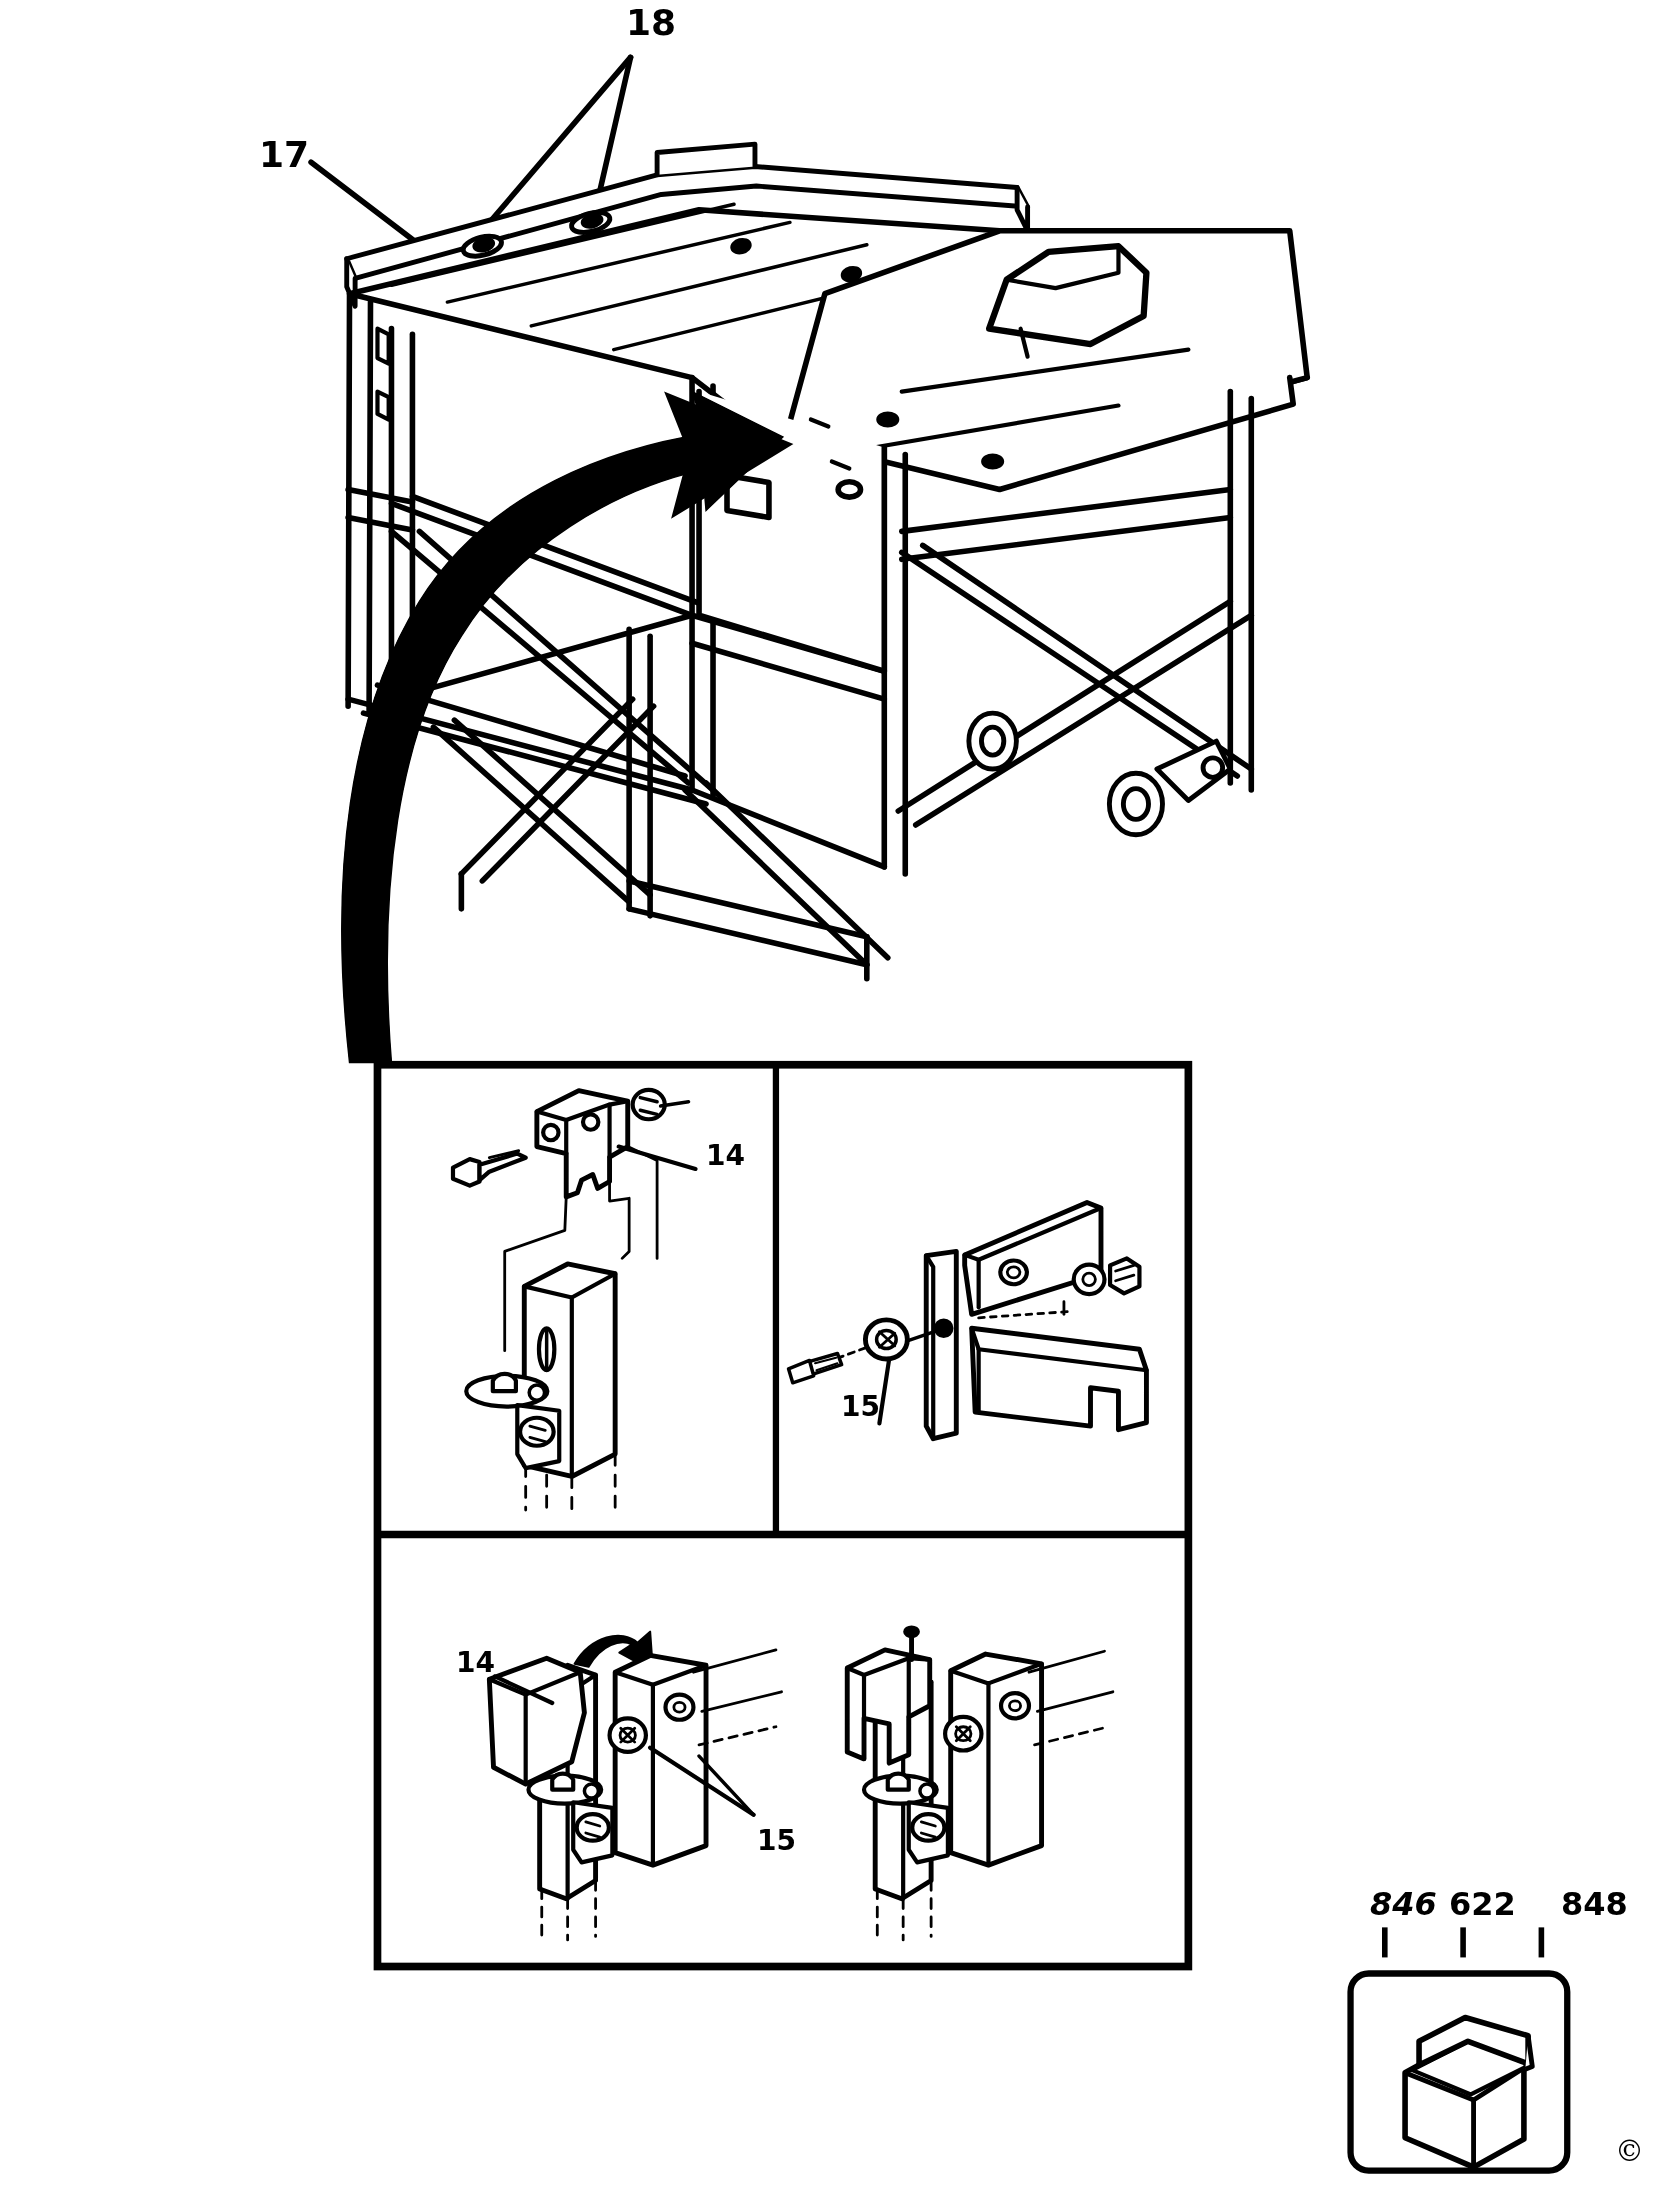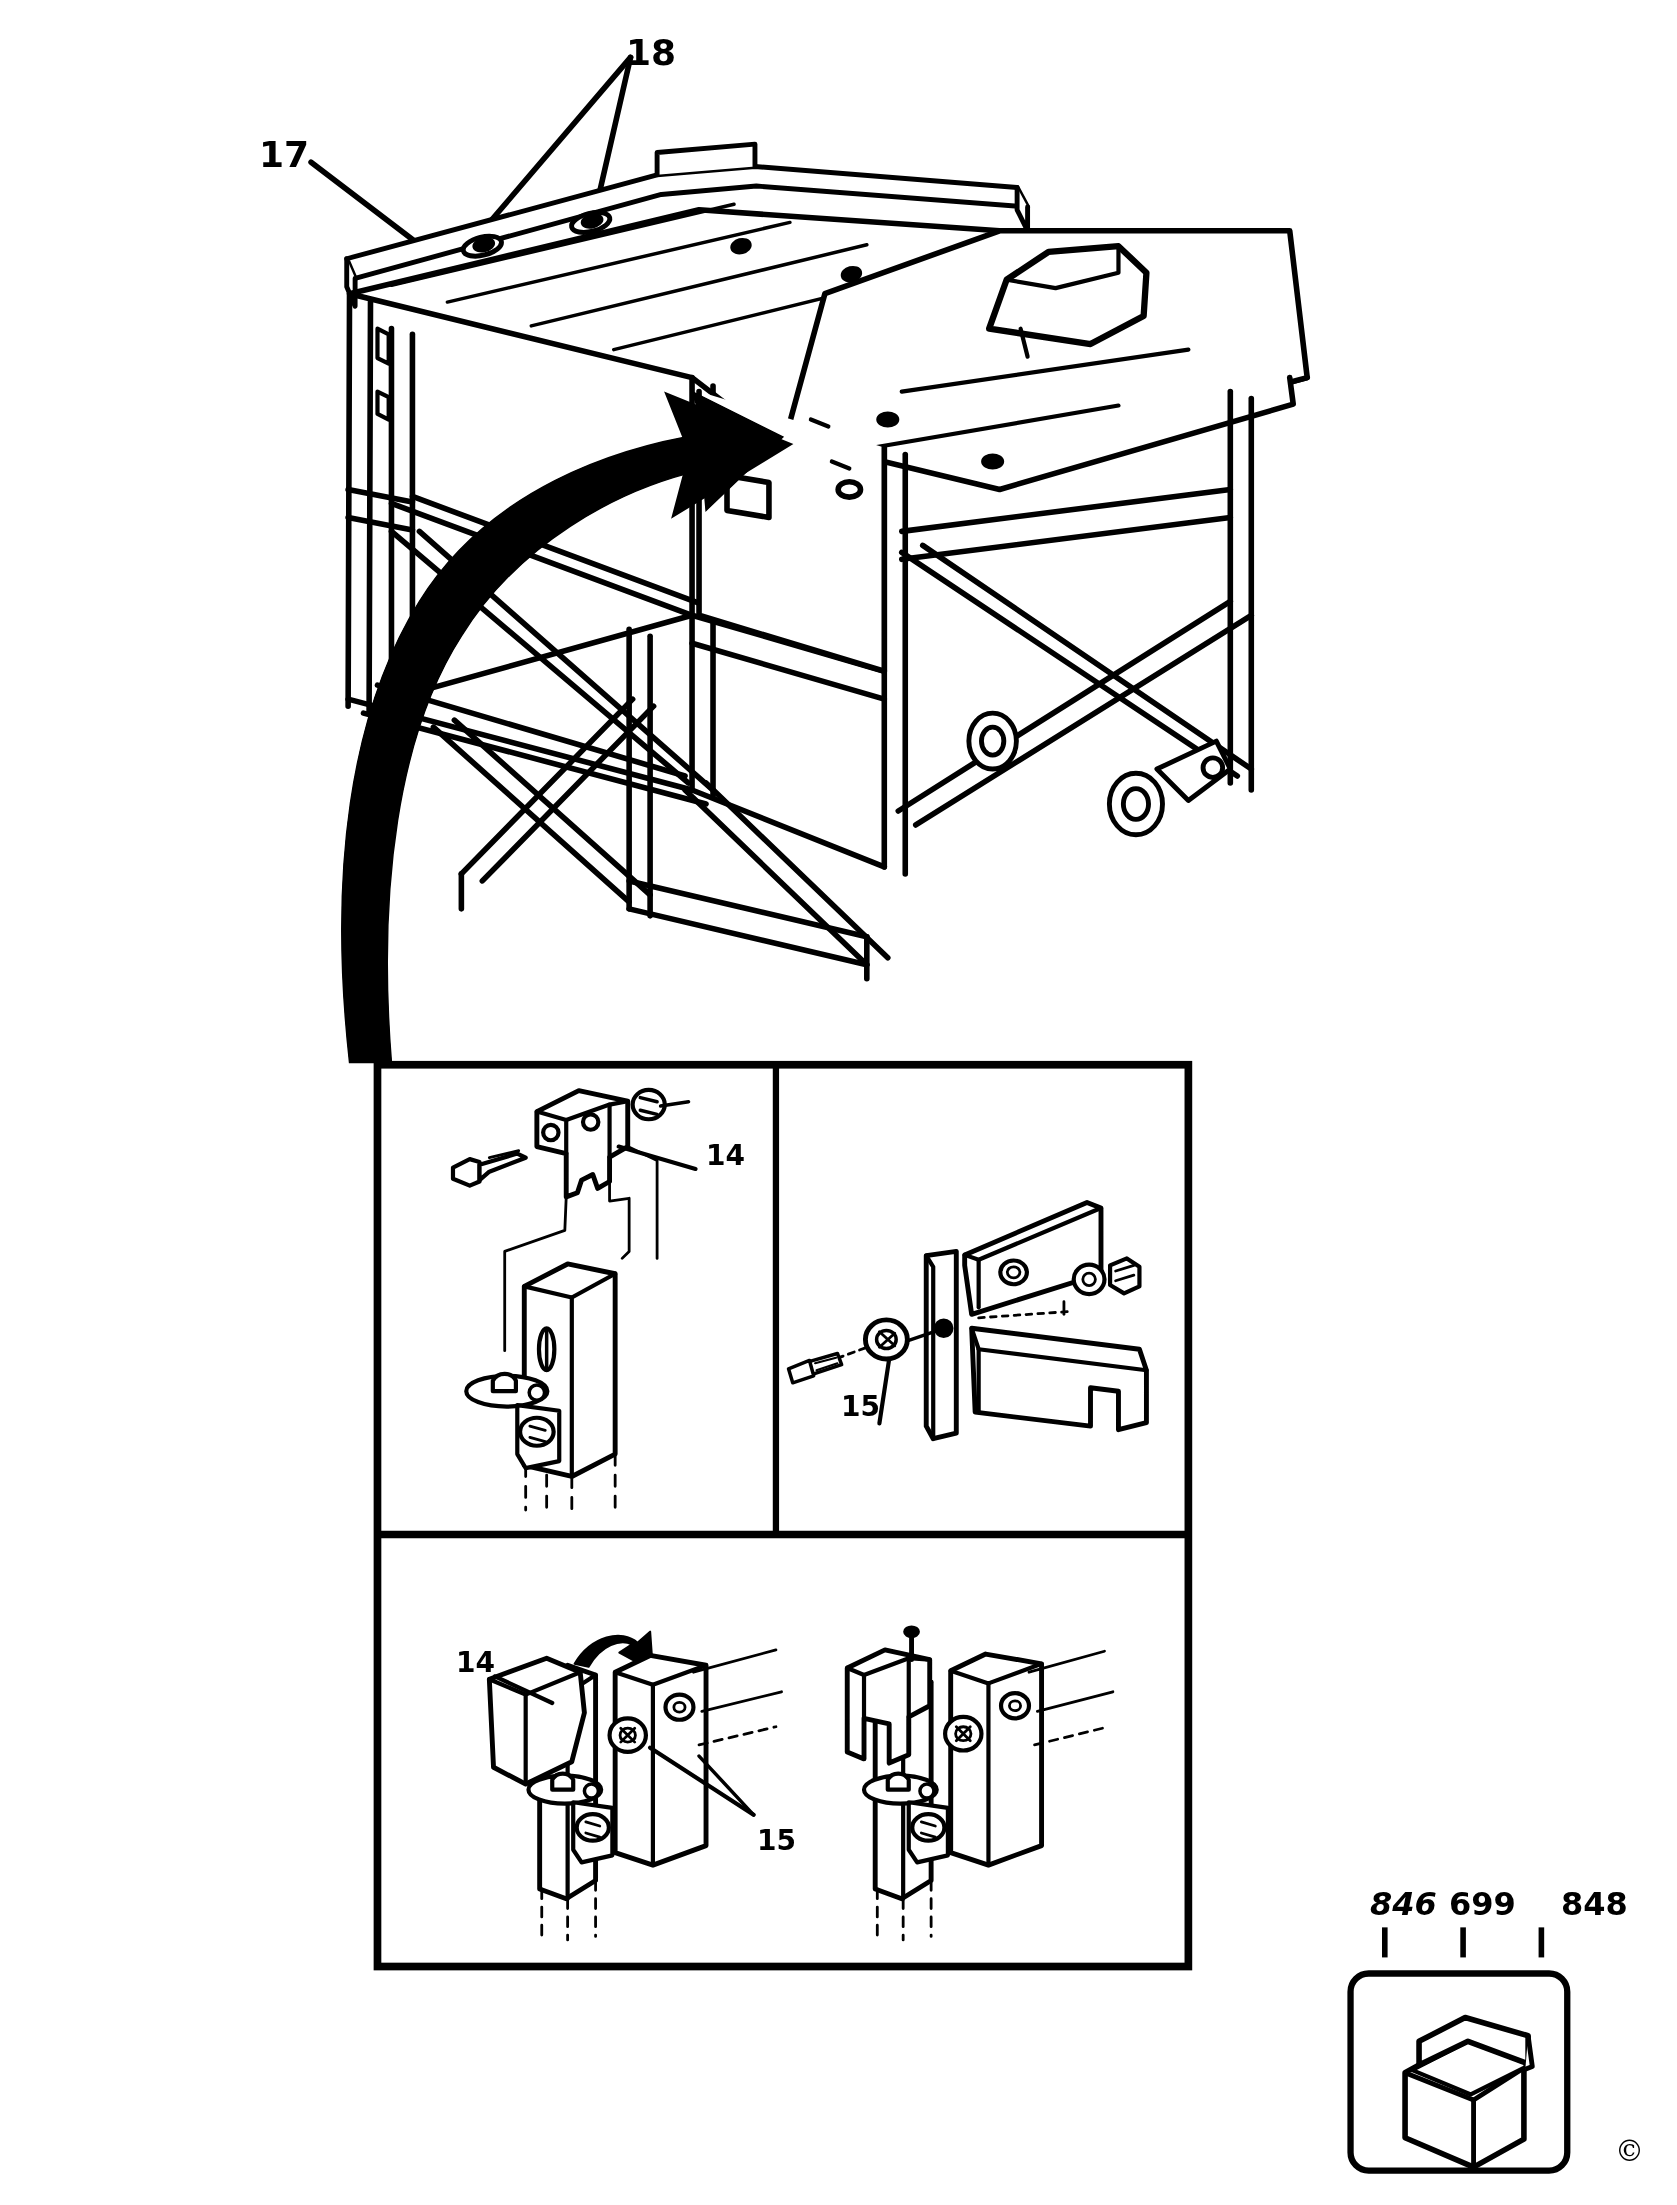--- a/index.html
+++ b/index.html
@@ -179,21 +179,21 @@
                L 1010 730
                L 1120 625
                L 990 560 Z" fill="#000" stroke="#000" stroke-width="2"></path>
       <path d="M 500 1520 C 470 1250, 500 1020, 600 860 C 700 700, 880 640, 1010 620 L 990 560 L 1120 625 L 1010 730 L 1005 672 C 880 700, 740 780, 660 910 C 570 1050, 540 1270, 560 1520 Z" fill="#000"></path>
 
       <path d="M 950 560 L 1135 635 L 960 742 L 985 648 Z" fill="#000"></path>
     </g>
   </svg>
 
   <div class="callnum n-main" style="left:259px; top:137px;">17</div>
-  <div class="callnum n-main" style="left:626px; top:35px;">18</div>
+  <div class="callnum n-main" style="left:626px; top:5px;">18</div>
 
   <svg class="layer" viewBox="0 0 2399 3154">
 
     <rect x="540" y="1523" width="1160" height="1290" fill="#fff" stroke="#000" stroke-width="11"></rect>
 
     <line x1="1110" y1="1523" x2="1110" y2="2195" stroke="#000" stroke-width="9"></line>
 
     <line x1="540" y1="2195" x2="1700" y2="2195" stroke="#000" stroke-width="11"></line>
 
     <g fill="none" stroke="#000" stroke-width="6" stroke-linejoin="round" stroke-linecap="round">
@@ -390,19 +390,19 @@
       <path d="M 2010 2965 L 2088 2922 L 2180 2958 L 2180 3060 L 2108 3100 L 2010 3058 Z"></path>
       <path d="M 2010 2965 L 2108 3004 L 2180 2958" stroke-width="7"></path>
       <path d="M 2108 3004 L 2108 3100" stroke-width="7"></path>
       <path d="M 2026 2958 L 2100 2920 L 2186 2952 L 2180 2958 L 2104 2996 L 2022 2962 Z" stroke-width="6"></path>
       <path d="M 2030 2920 L 2096 2886 L 2186 2912 L 2186 2952 L 2100 2920 L 2030 2954 Z" stroke-width="8"></path>
       <path d="M 2186 2912 L 2192 2956 L 2182 2960" stroke-width="7"></path>
     </g>
   </svg>
 
   <div class="callnum n-legend" style="left:1370px; top:1888px;font-style:italic;">846</div>
-  <div class="callnum n-legend" style="left:1449px; top:1888px;">699</div>
+  <div class="callnum n-legend" style="left:1449px; top:1888px;">622</div>
   <div class="callnum n-legend" style="left:1561px; top:1888px;text-align:center;">848</div>
 
   <div class="copy" style="left:1615px; top:2134px;">©</div>
 
 </div>
 
 
 </body></html>

